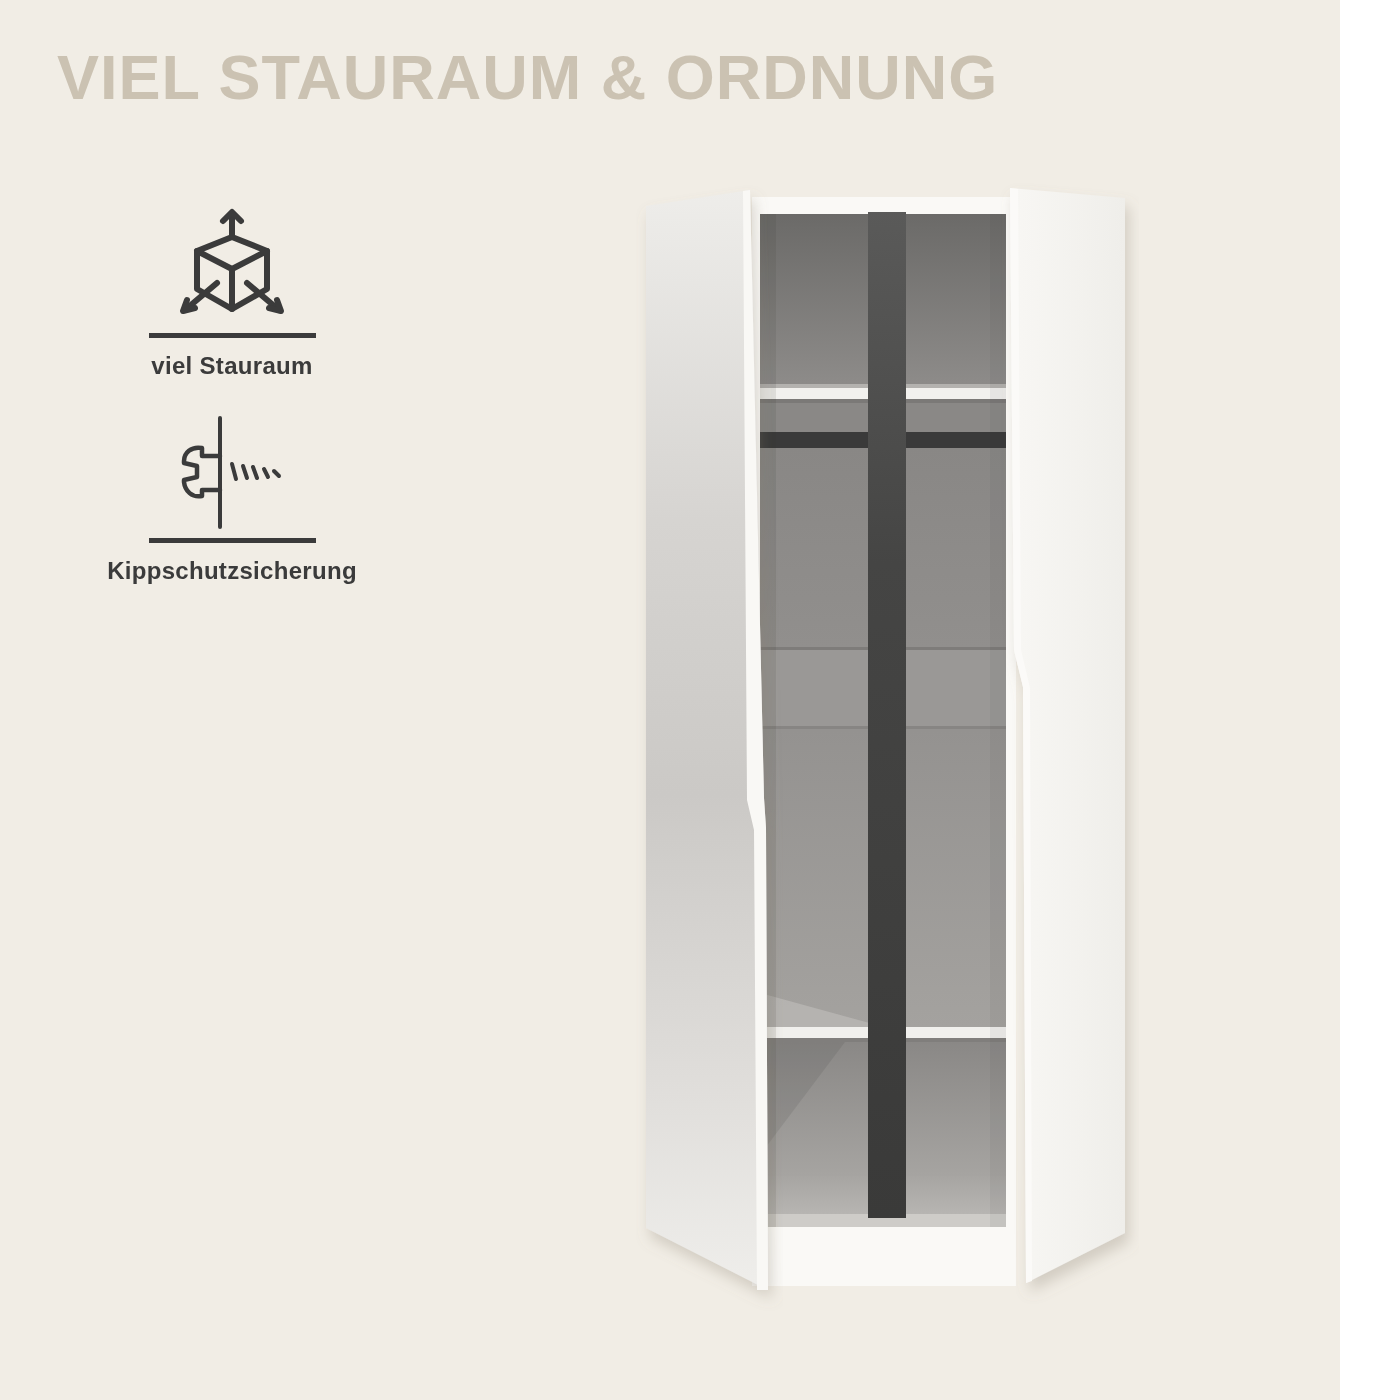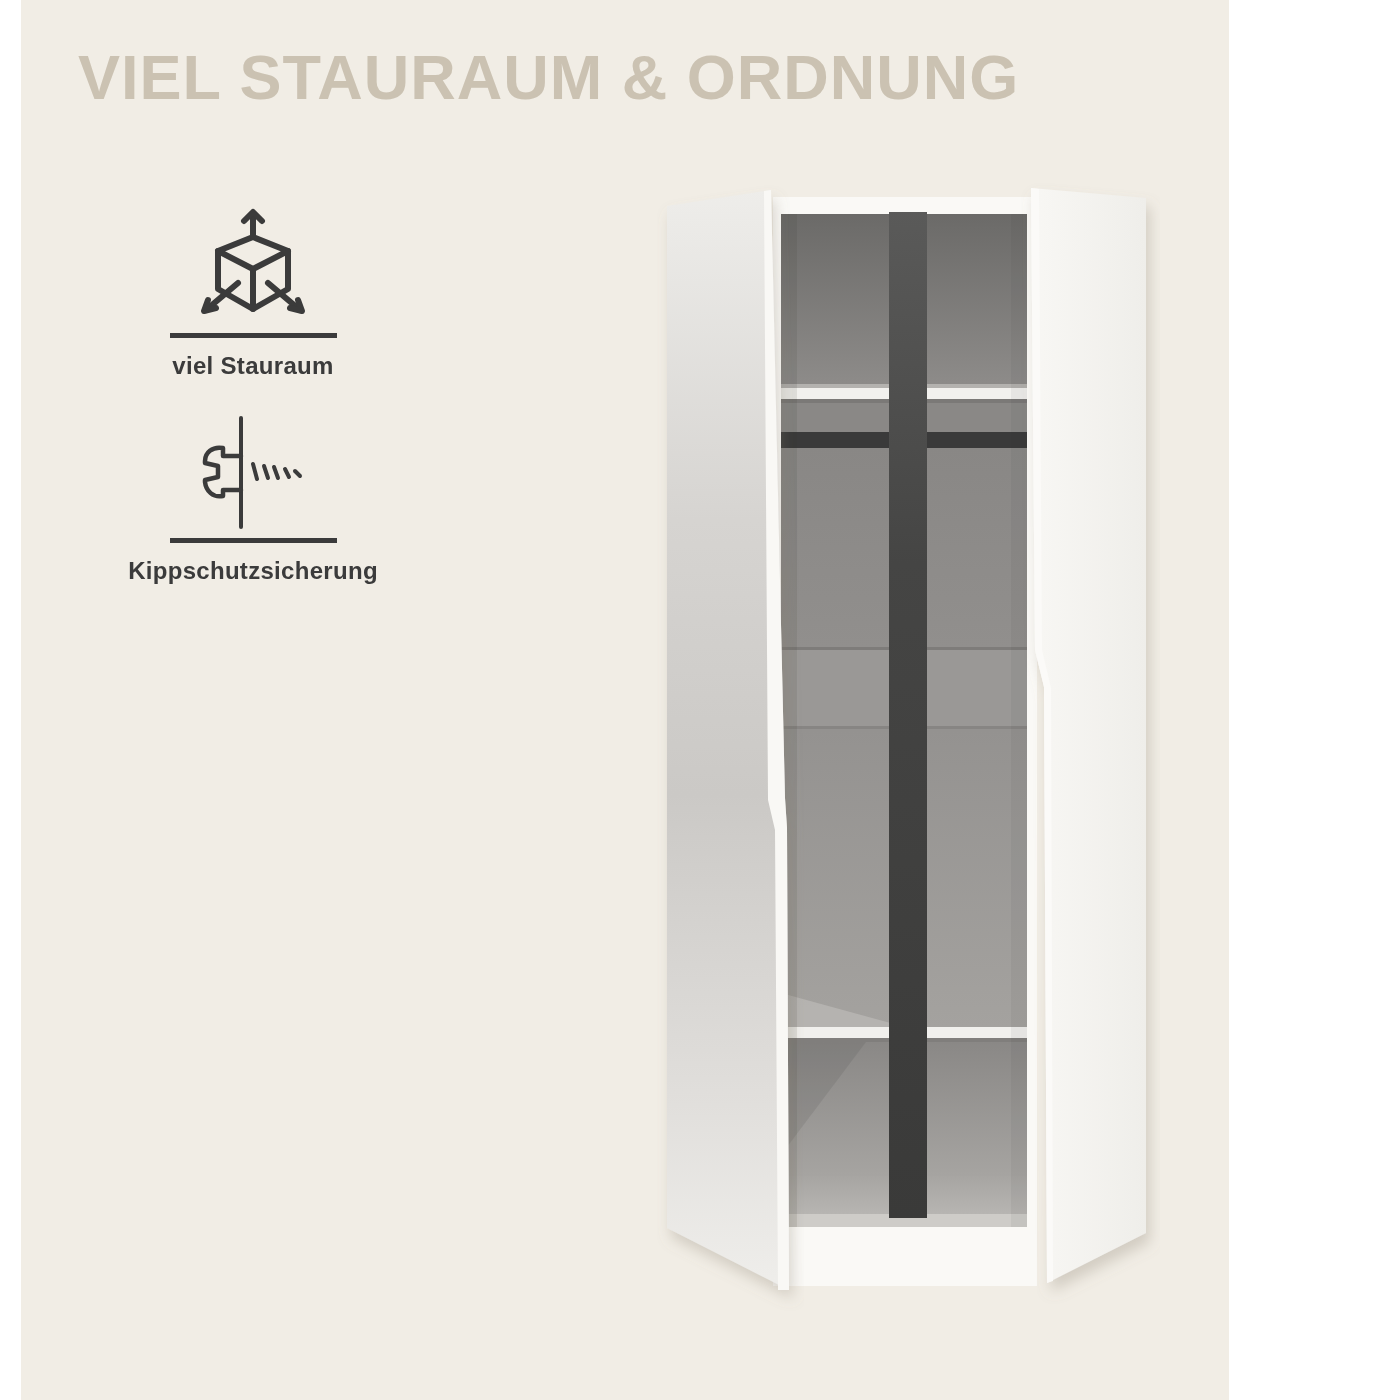--- a/index.html
+++ b/index.html
@@ -1,22 +1,21 @@
 <!DOCTYPE html>
 <html><head>
 <meta charset="utf-8">
 <style>
   html,body{margin:0;padding:0;}
   body{font-family:"Liberation Sans", sans-serif;}
   .canvas{
     position:relative;
-    width:1208px;height:1400px;
+    width:1340px;height:1400px;
     background:#f1ede5;
     overflow:hidden;
-    margin-left:21px;
   }
   .page-title{
     position:absolute;
     left:57px;top:46px;
     font-size:63px;
     line-height:1;
     font-weight:700;
     letter-spacing:1px;
     color:#cbc2b2;
     white-space:nowrap;

